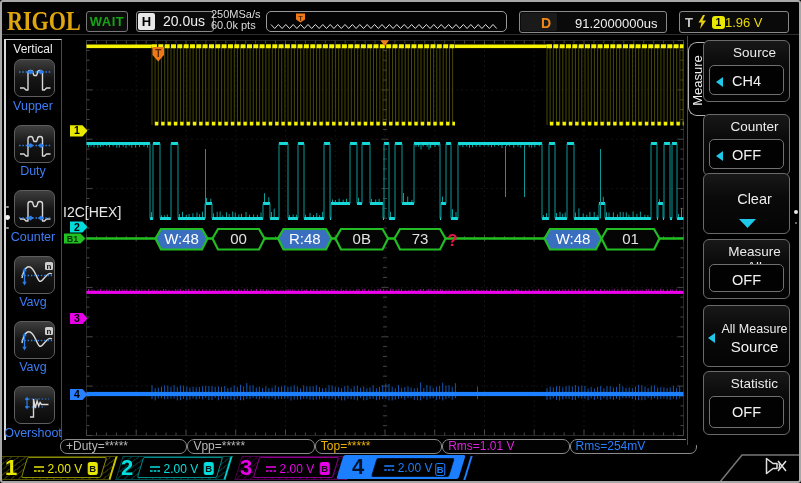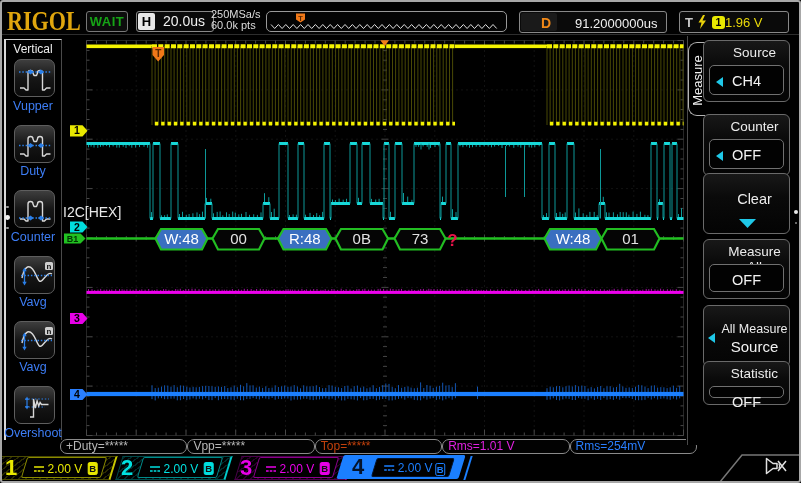--- a/index.html
+++ b/index.html
@@ -224,21 +224,21 @@
 <path d="M12 9.5 l-2 3.4 h4 z M12 22.5 l-2 -3.4 h4 z" fill="#2b7fe8"></path>
 <path d="M15 30 h3.5 v-18 l1.8 9 l1.8 -7 l1.6 5 l1.4 -3.5 l1.4 2 h7" stroke="#d8d8d8" stroke-width="1.4" fill="none"></path>
 </svg>
     </div>
     <div class="llab" style="top:425.8px">Overshoot</div>
   <div class="ldot" style="left:6.2px;top:205.8px;width:2.6px;height:2.6px;background:#999"></div>
   <div class="ldot" style="left:5.2px;top:215.2px;width:4.8px;height:4.8px;background:#f0f0f0"></div>
   <div class="ldot" style="left:6.2px;top:226.6px;width:2.6px;height:2.6px;background:#999"></div>
   <div class="mbox" style="left:60.0px"><span style="color:#b8b8b8">+Duty=*****</span></div>
     <div class="mbox" style="left:187.4px"><span style="color:#b8b8b8">Vpp=*****</span></div>
-    <div class="mbox" style="left:314.8px"><span style="color:#c2410c">Top=*****</span></div>
+    <div class="mbox" style="left:314.8px"><span style="color:#eab308">Top=*****</span></div>
     <div class="mbox" style="left:442.2px"><span style="color:#e020e0">Rms=1.01 V</span></div>
     <div class="mbox" style="left:569.6px"><span style="color:#2a7fff">Rms=254mV</span></div>
   <div id="chrow">
 <div class="chsec" style="left:-10px;width:122px;border:1px solid #4a4a00;border-right:2.5px solid #caca00;background:repeating-linear-gradient(135deg, rgba(190,190,0,0.22) 0 1.5px, rgba(0,0,0,0) 1.5px 5px)"></div>
 <div class="chsec" style="left:117px;width:110px;border:1px solid #004a4a;border-right:2.5px solid #00caca;background:repeating-linear-gradient(135deg, rgba(0,190,190,0.22) 0 1.5px, rgba(0,0,0,0) 1.5px 5px)"></div>
 <div class="chsec" style="left:236px;width:112px;border:1px solid #4a004a;border-right:2.5px solid #ca00ca;background:repeating-linear-gradient(135deg, rgba(190,0,190,0.22) 0 1.5px, rgba(0,0,0,0) 1.5px 5px)"></div>
 <div class="chsec" style="left:455px;width:12px;border-right:2.5px solid #1b7fff;background:none"></div>
 <div class="chnum" style="left:3px;color:#e8e800">1</div>
 <div class="chbox" style="left:22px;border-color:#8a8a00">
   <span class="chin" style="color:#e8e800"><svg width="13" height="10" viewBox="0 0 13 10" style="margin-right:2px">
@@ -309,21 +309,21 @@
   <div class="rhead">Measure All</div>
   <div class="rbtn">OFF</div>
 </div>
 <div class="rsec" style="top:269px;height:62px">
   <div style="margin-top:16px;text-align:center;font-size:12.5px;color:#ececec">All Measure</div>
   <div style="text-align:center;font-size:15px;color:#f2f2f2;margin-top:2px">Source</div>
   <svg width="7" height="10" viewBox="0 0 7 10" style="position:absolute;left:4px;top:27px">
           <polygon points="7,0 7,10 0,5" fill="#1fc8e8"></polygon>
         </svg>
 </div>
-<div class="rsec" style="top:325px;height:44px">
+<div class="rsec" style="top:335px;height:64px">
   <div class="rhead">Statistic</div>
   <div class="rbtn">OFF</div>
 </div>
 </div>
   <div class="rdot" style="left:793.5px;top:209.5px;width:4.6px;height:4.6px;background:#e8e8e8"></div>
   <div class="rdot" style="left:794.5px;top:221.5px;width:2.8px;height:2.8px;background:#8a8a8a"></div>
   <div id="frame"></div>
 </div>
 
 </body></html>

